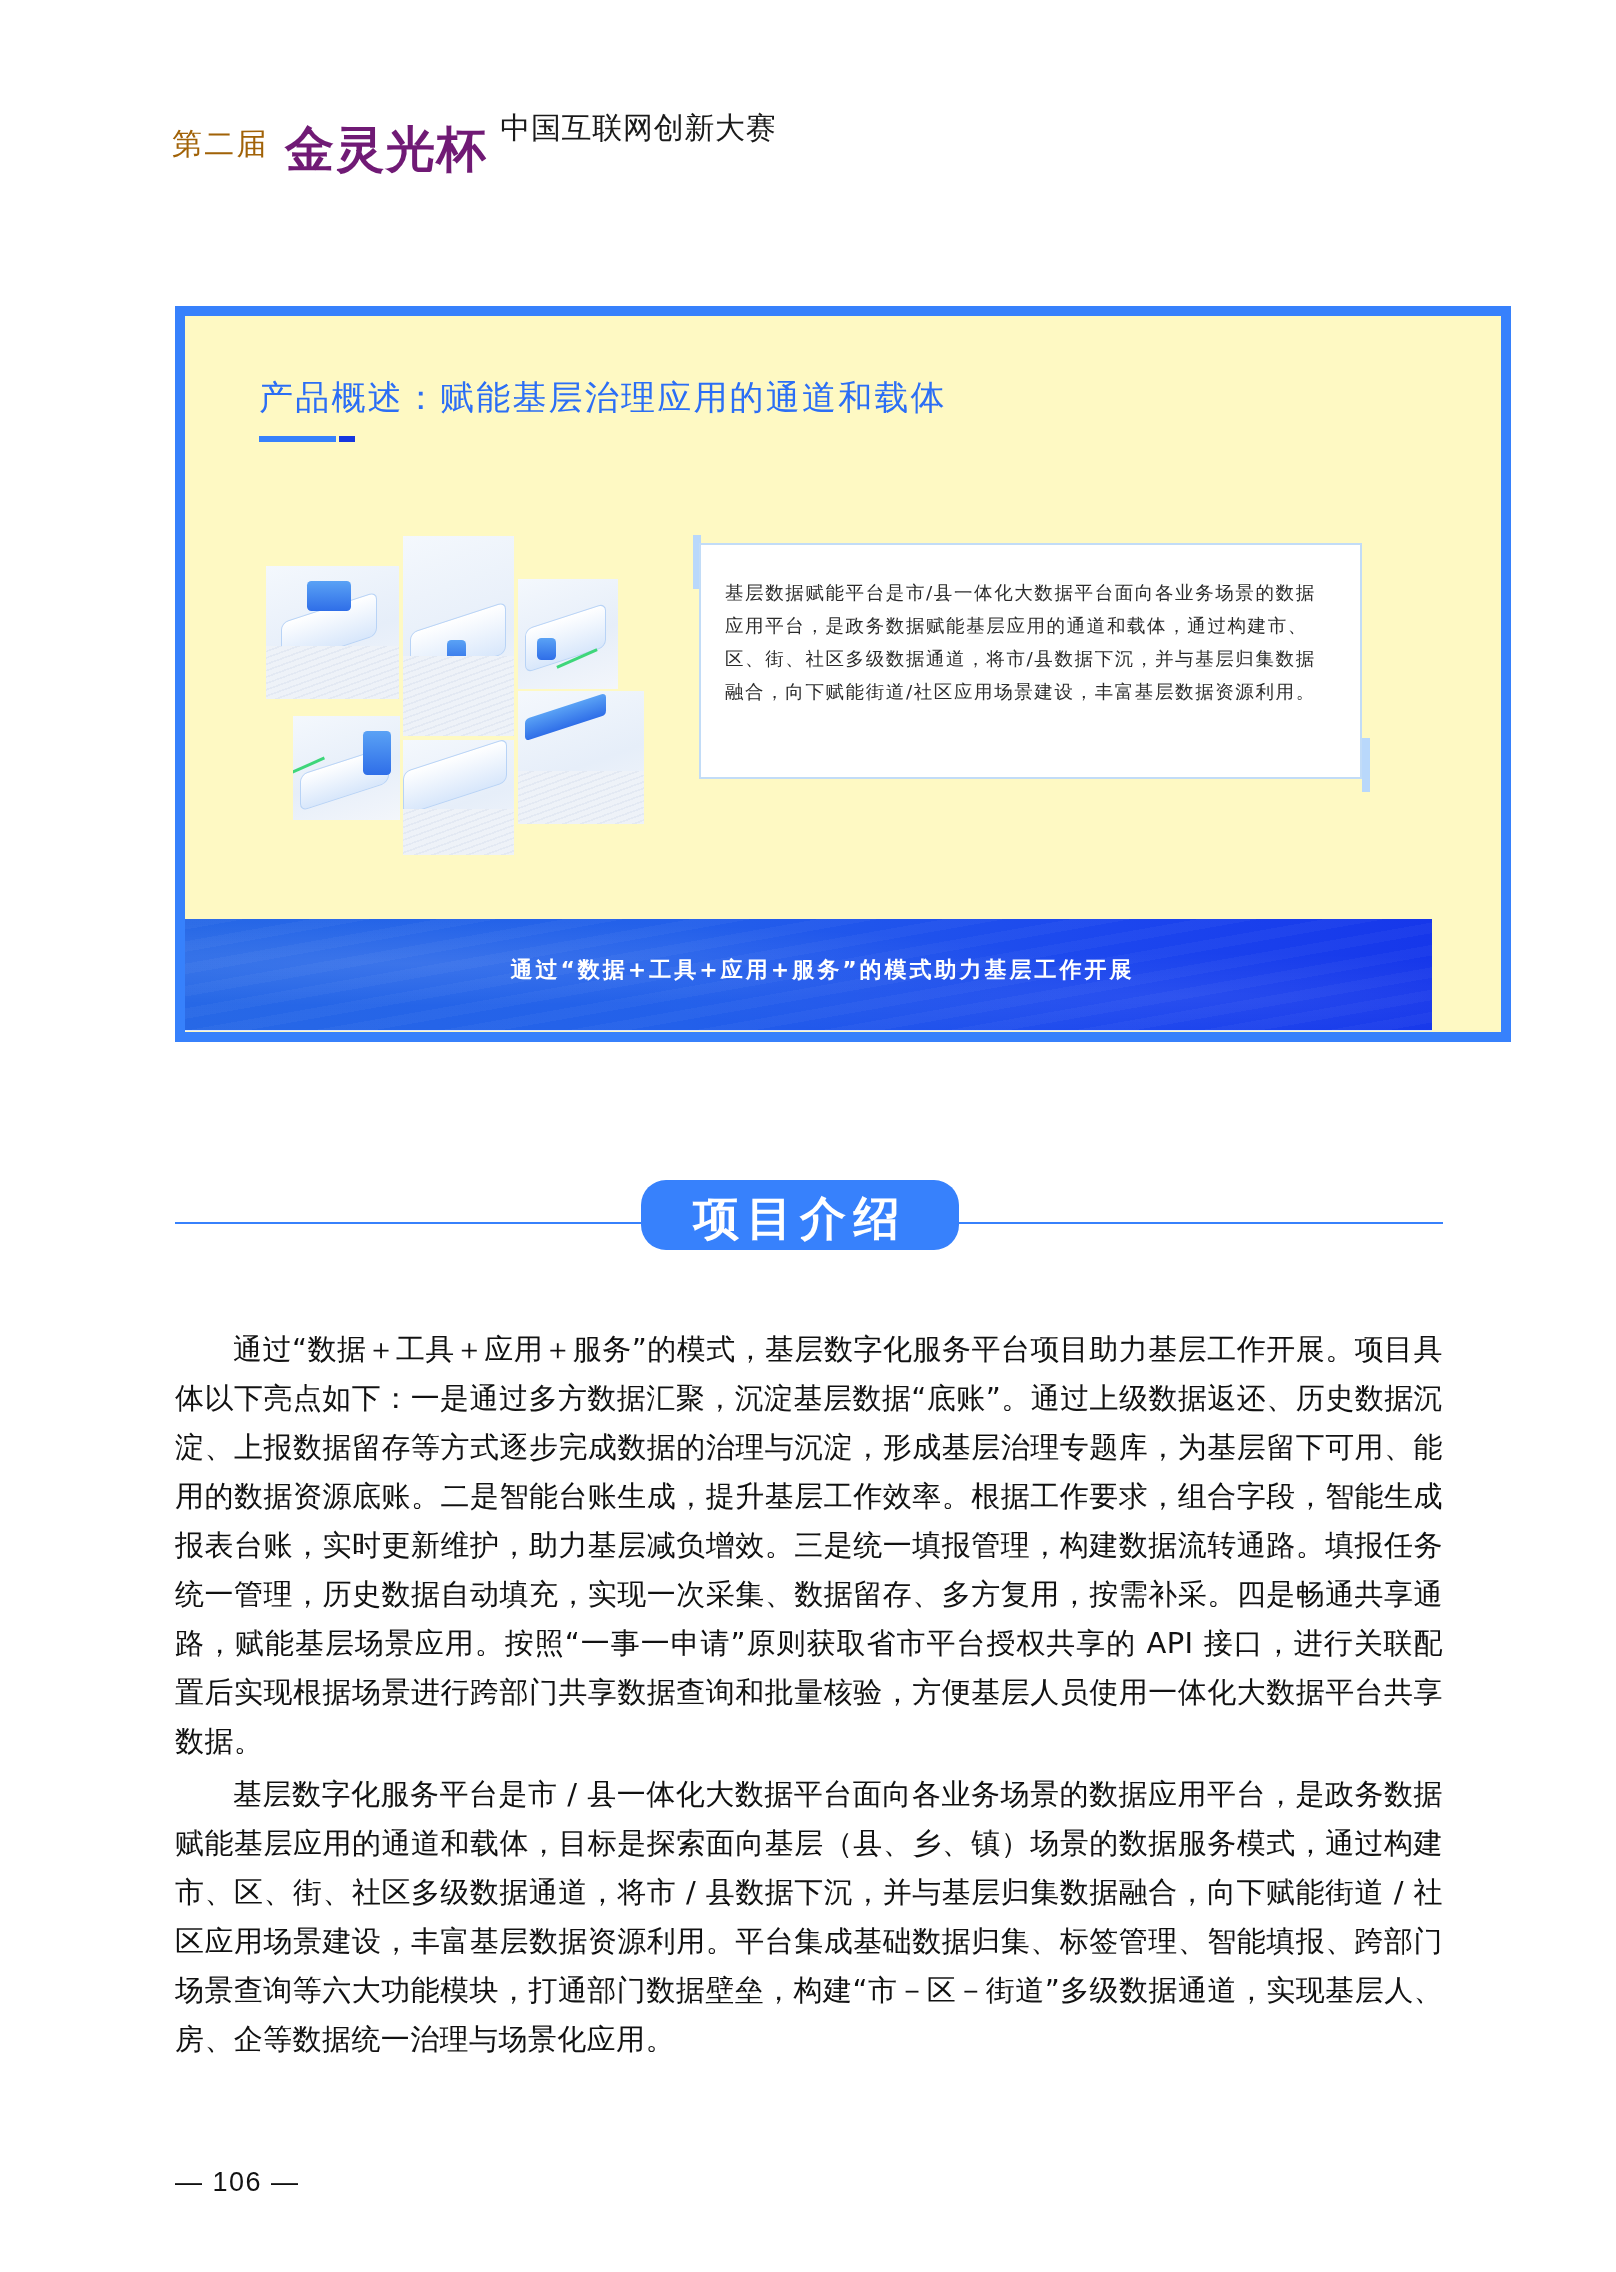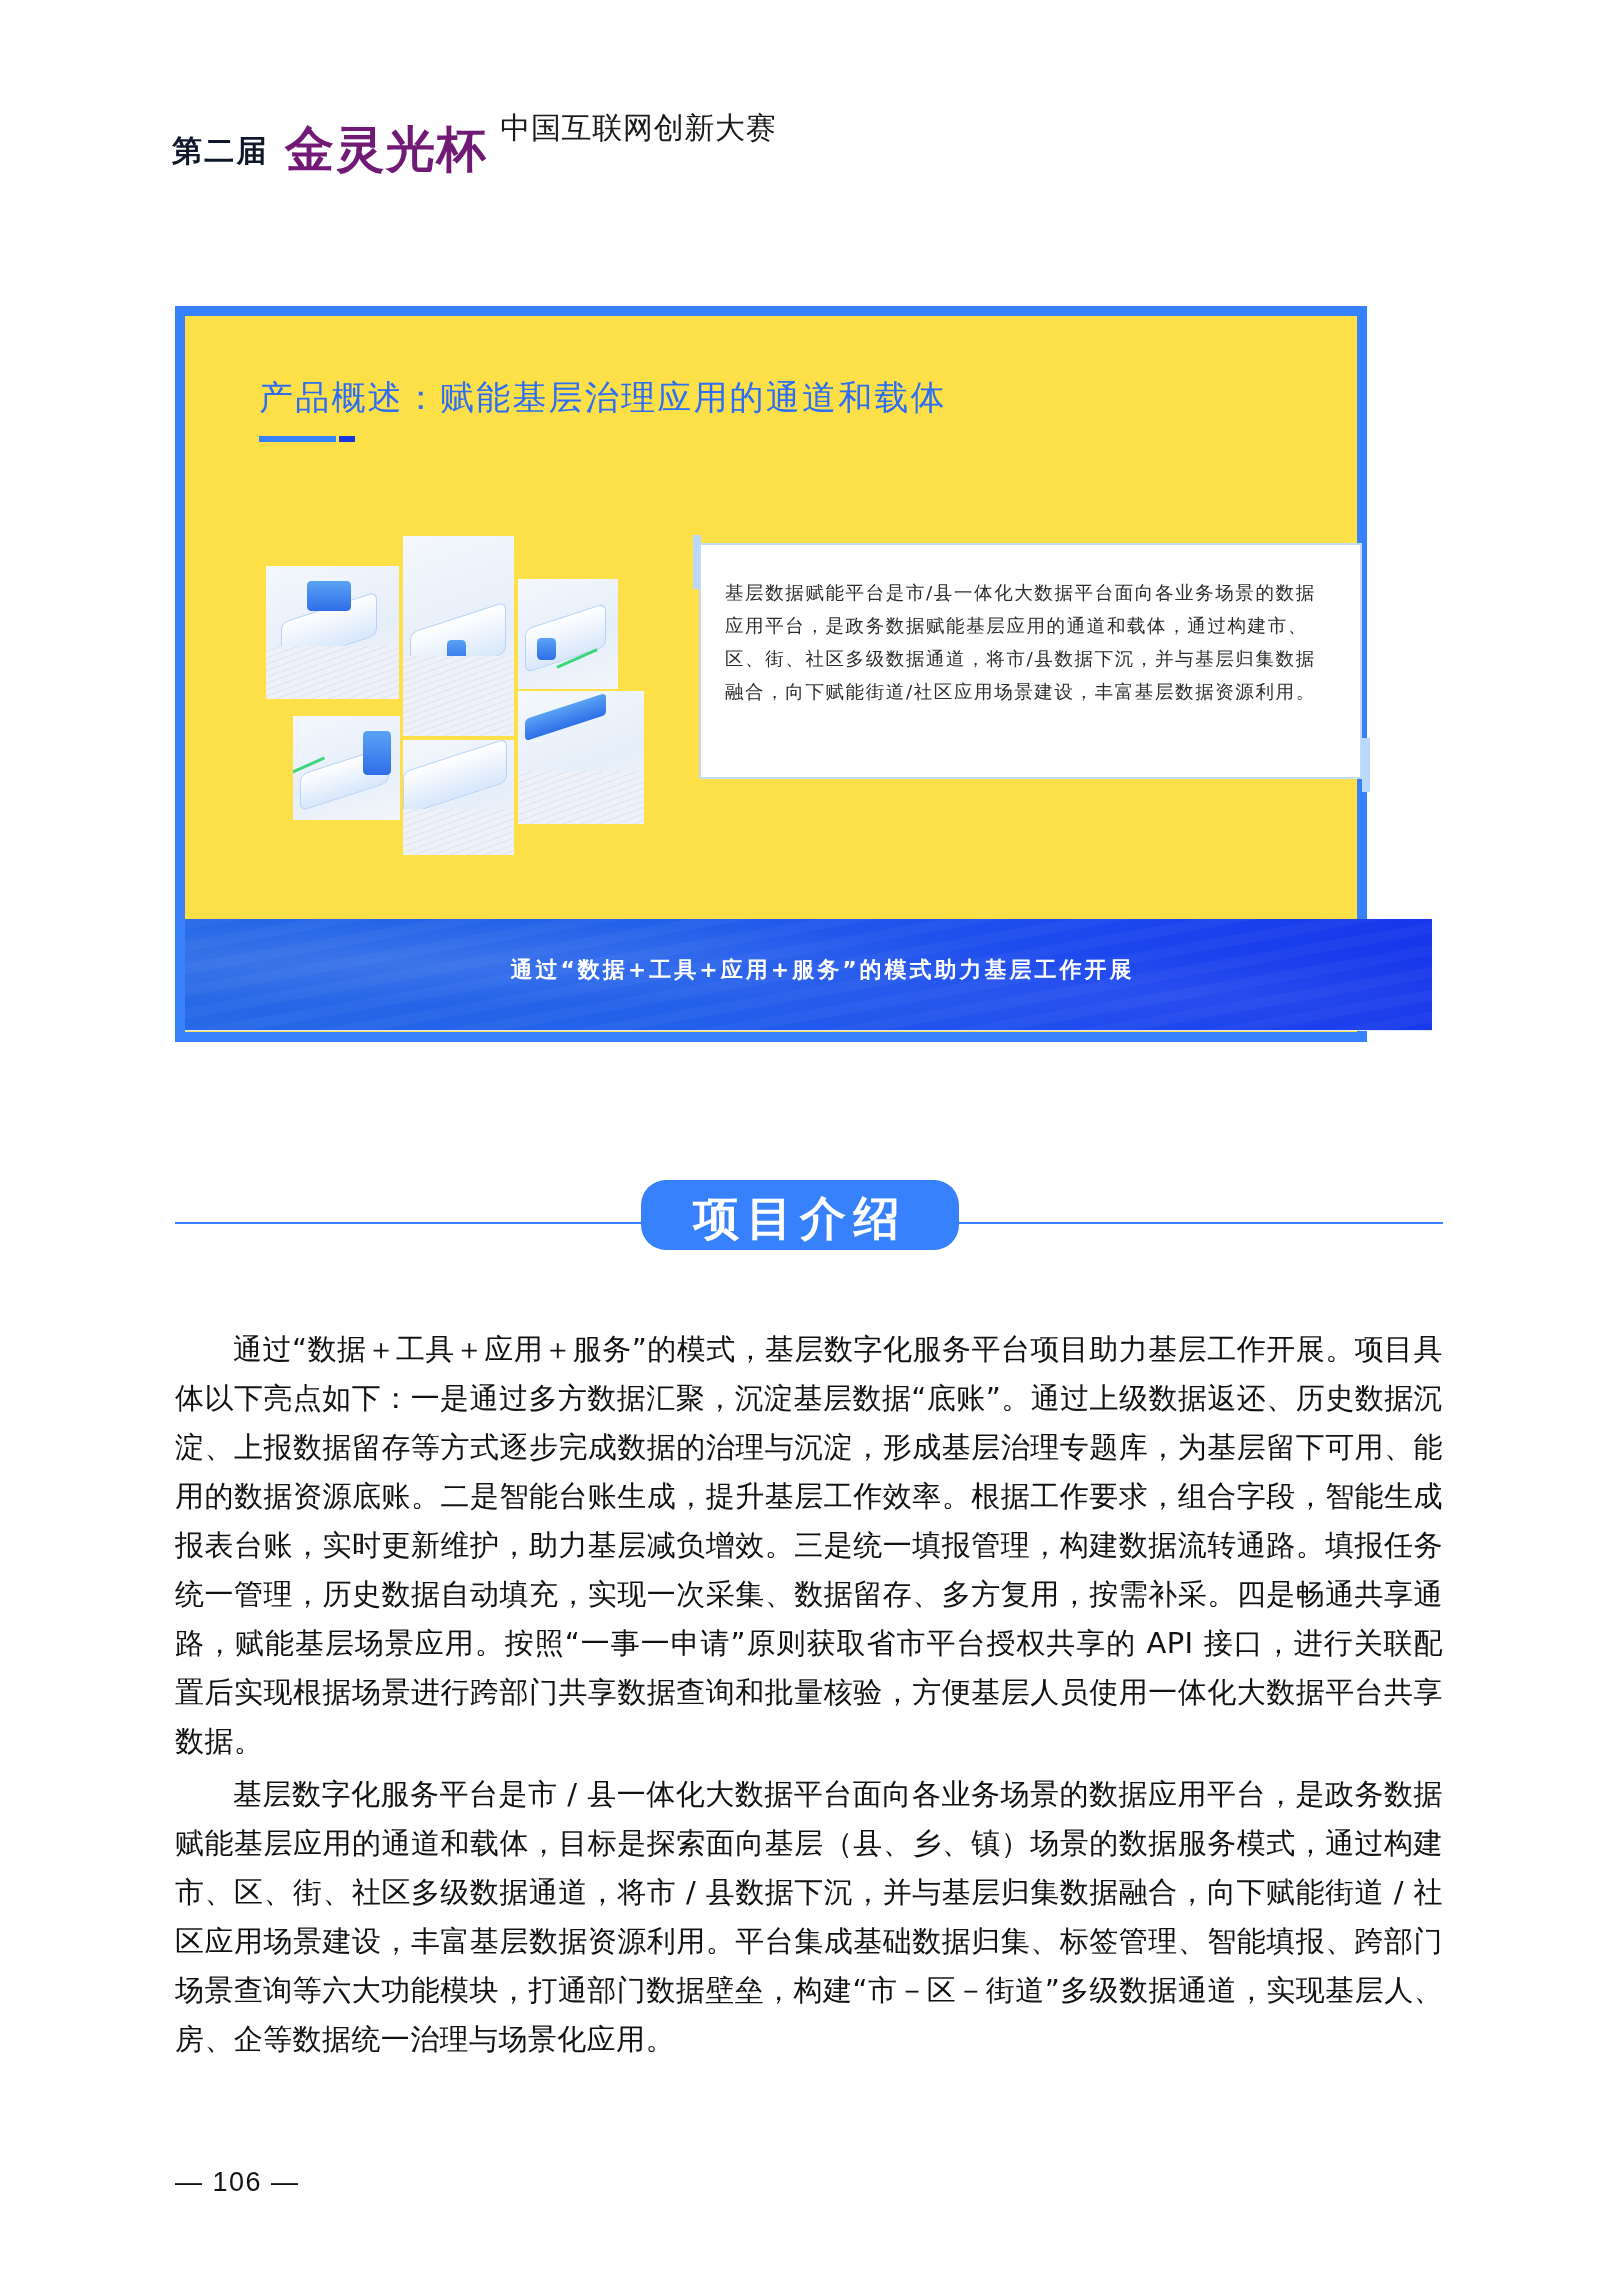--- a/index.html
+++ b/index.html
@@ -1,26 +1,26 @@
 <!DOCTYPE html>
 <html style="font-size:12px"><head>
 <meta charset="utf-8">
 <style>
   * { box-sizing: border-box; margin: 0; padding: 0; }
   html, body { width: 1617px; height: 2273px; background: #ffffff; overflow: hidden; }
   body { position: relative; font-family: "DejaVu Sans", "Liberation Sans", sans-serif; color: #1a1a1a; }
 
   
   .running-header { position: absolute; left: 172px; top: 118px; height: 59px; display: flex; align-items: flex-end; white-space: nowrap; }
-  .rh-prefix { font-size: 30px; color: #0f172a; letter-spacing: 2.2px; margin-bottom: 5px; font-weight: bold; }
+  .rh-prefix { font-size: 30px; color: #a16207; letter-spacing: 2.2px; margin-bottom: 12px; }
   .rh-brand { font-size: 49px; font-weight: bold; color: #701a75; margin: 0 13.3px 3px 16.3px; letter-spacing: 1.5px; line-height: 1; }
   .rh-suffix { font-size: 30px; color: #1a1a1a; letter-spacing: 0.7px; margin-bottom: 28px; }
 
   
-  .card { position: absolute; left: 175px; top: 306px; width: 1192px; height: 736px; border: 10.4px solid #3781fc; background: #fde047; }
+  .card { position: absolute; left: 175px; top: 306px; width: 1336px; height: 736px; border: 10.4px solid #3781fc; background: #fef9c3; }
   .card-title { position: absolute; left: 74px; top: 59px; font-size: 34px; color: #2b6ef5; letter-spacing: 2.2px; white-space: nowrap; }
   .title-underline { position: absolute; left: 74px; top: 120px; display: flex; gap: 3px; }
   .title-underline .bar-long { width: 77px; height: 6px; background: #3781fc; }
   .title-underline .bar-short { width: 16.3px; height: 6px; background: #1537e0; }
 
   
   .illustration { position: absolute; left: 81px; top: 220px; width: 400px; height: 332px; }
   .tile { position: absolute; background: linear-gradient(160deg, #f4f8fd 0%, #e6eef9 55%, #f3f6fb 100%); overflow: hidden; }
   .tile .plat { position: absolute; border-radius: 7.4px; background: linear-gradient(180deg, #ffffff, #d8e7fb); border: 1.5px solid #b8d3f6; transform: skewY(-18deg); }
   .tile .box { position: absolute; border-radius: 4.4px; background: linear-gradient(180deg, #5aa2f5, #2f6ee8); }

